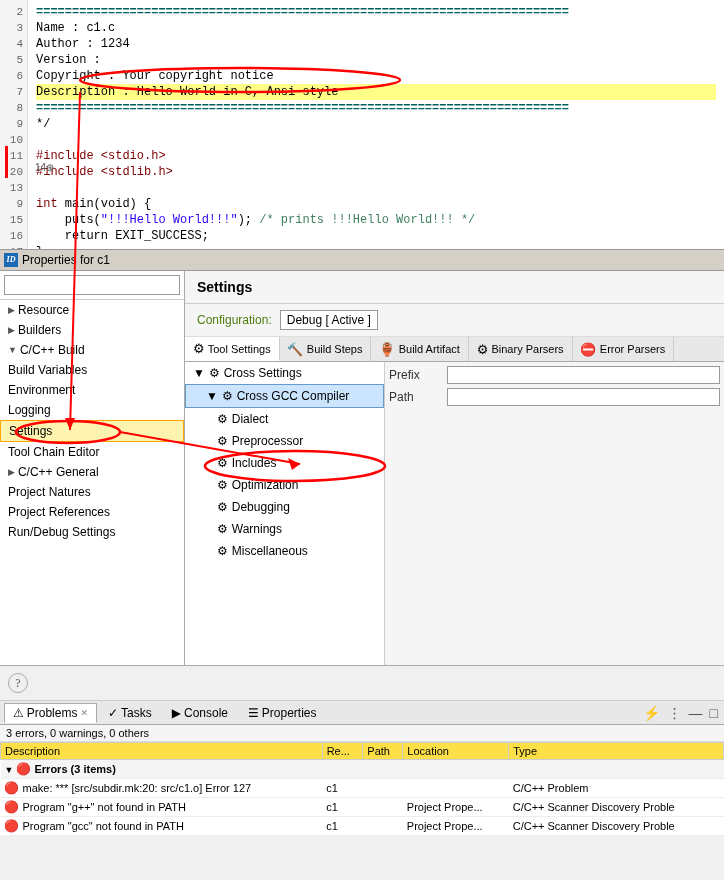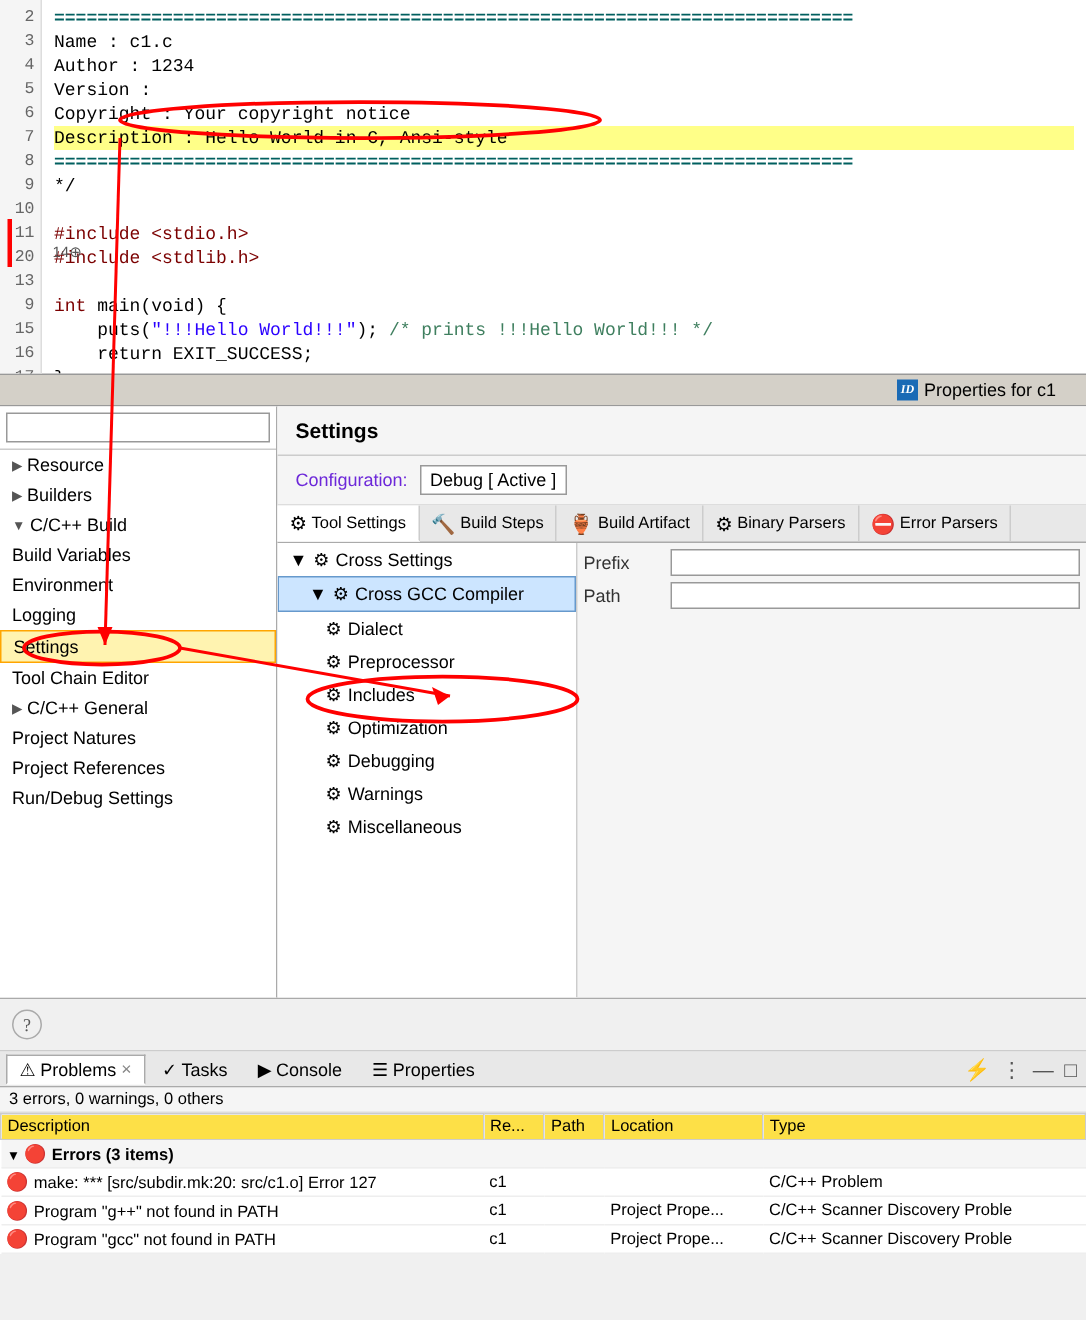--- a/index.html
+++ b/index.html
@@ -41,27 +41,26 @@
     #properties-panel {
       display: flex;
       height: 395px;
       background: #f5f5f5;
       border-bottom: 1px solid #aaa;
     }
 
     .props-header {
       background: #d4d0c8;
       border-bottom: 1px solid #999;
-      padding: 3px 20px;
+      padding: 3px 4px;
       font-size: 12px;
       font-family: Arial, sans-serif;
       display: flex;
       align-items: center;
       gap: 4px;
-      justify-content: flex-end;
     }
     .ide-icon {
       width: 14px; height: 14px;
       background: #1a6ab5;
       display: inline-block;
       font-size: 8px;
       color: white;
       text-align: center;
       line-height: 14px;
       font-style: italic;
@@ -126,21 +125,21 @@
     }
     .config-row {
       display: flex;
       align-items: center;
       padding: 6px 12px;
       font-family: Arial, sans-serif;
       font-size: 12px;
       gap: 8px;
       border-bottom: 1px solid #ddd;
     }
-    .config-label { color: #6d28d9; }
+    .config-label { color: #4d7c0f; }
     .config-value {
       border: 1px solid #999;
       background: white;
       padding: 2px 6px;
       font-size: 12px;
     }
 
     
     .settings-tabs {
       display: flex;

